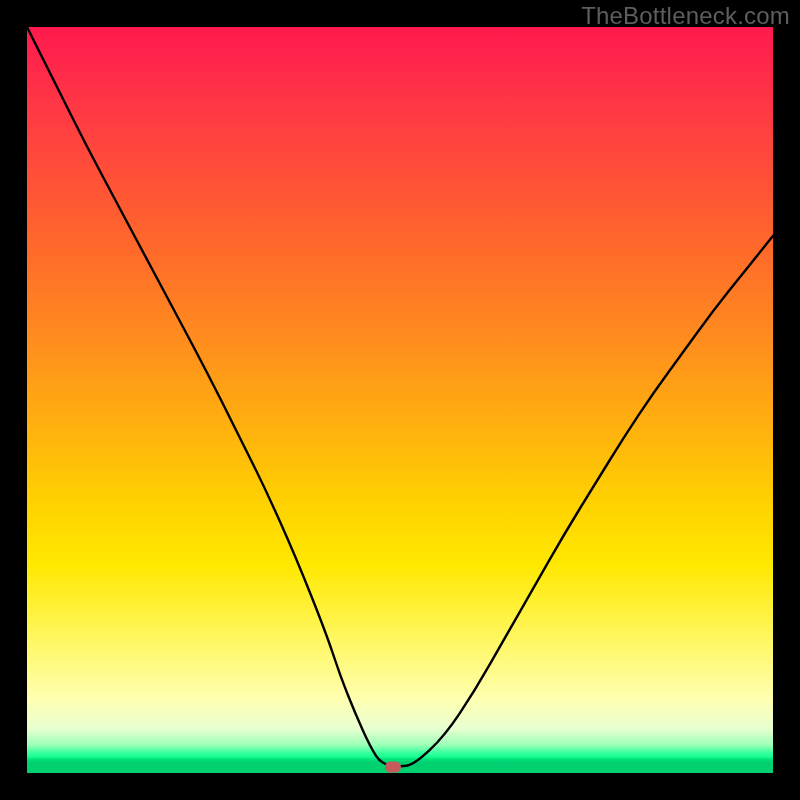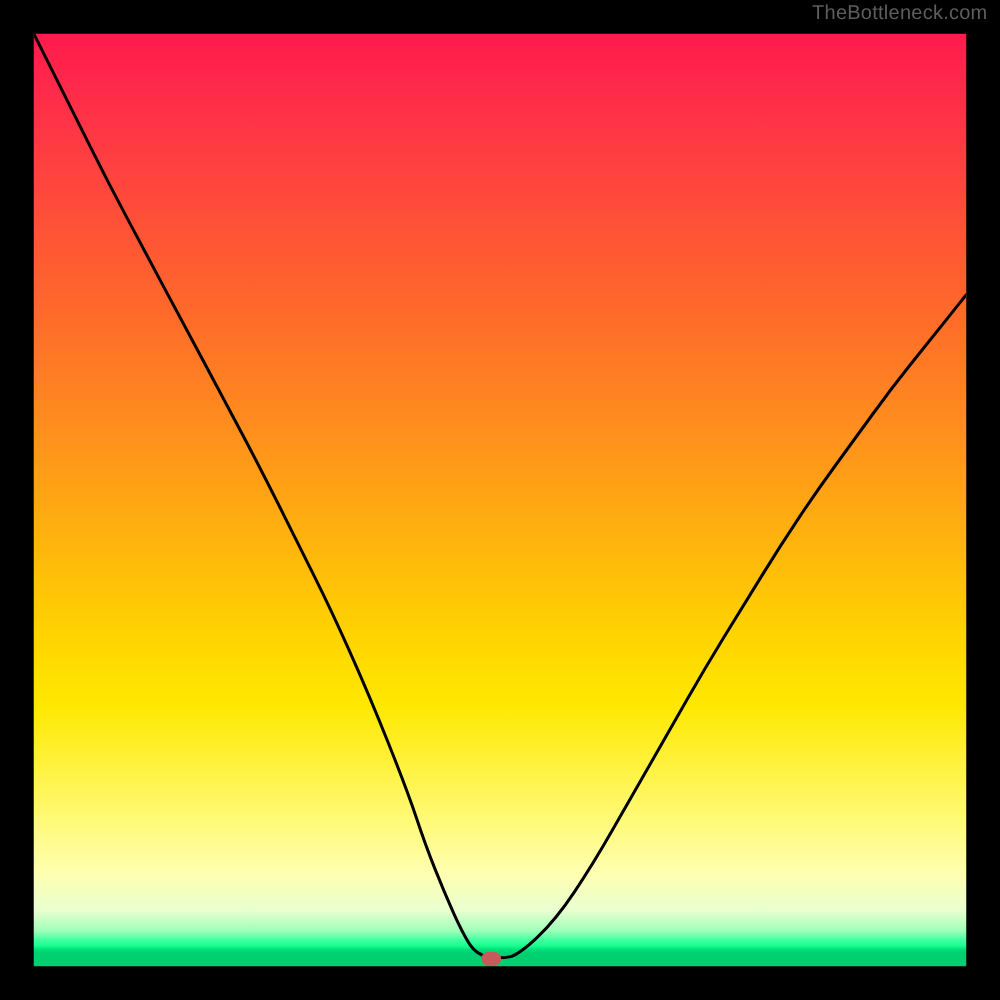--- a/index.html
+++ b/index.html
@@ -55,21 +55,21 @@
     height: 11px;
     border-radius: 6px;
     background: #c75a5a;
     transform: translate(-50%, -50%);
   }
   .watermark-link {
     position: absolute;
     top: 2px;
     right: 10px;
     color: #5e5e5e;
-    font-size: 16px;
+    font-size: 24px;
     font-weight: 500;
     text-decoration: none;
     letter-spacing: 0.2px;
   }
 </style>
 </head>
 <body>
 
 <div class="frame">
 

